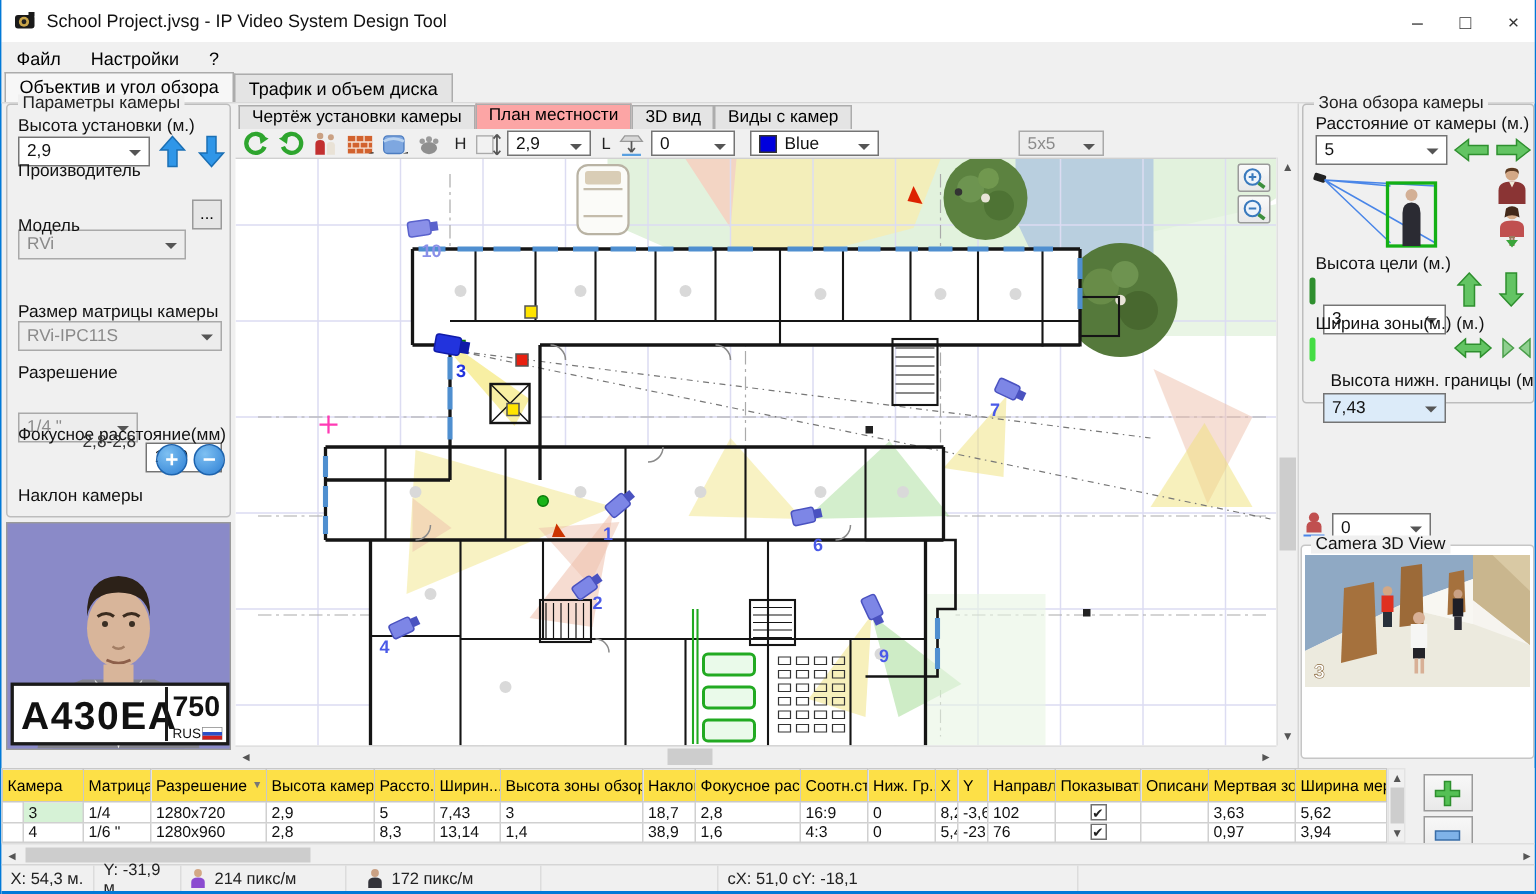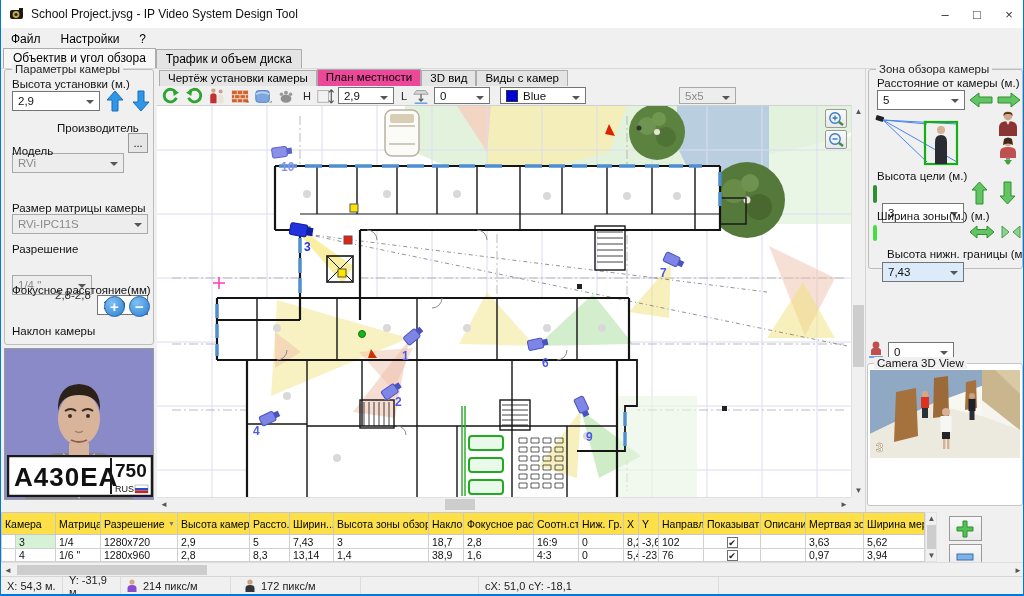--- a/index.html
+++ b/index.html
@@ -27,21 +27,21 @@
   .combo{position:relative;background:#fff;border:1px solid #747474;height:20px;display:flex;align-items:center;padding:0 16px 0 5px;font-size:11.5px;color:#111;}
   .combo:after{content:"";position:absolute;right:5px;top:8px;border:4px solid transparent;border-top-color:#555;}
   .combo.dis{background:#ededed;color:#8a8a8a;border-color:#a9a9a9;}
   .combo.blue{background:#dcebf9;}
   .field{background:#dcebf9;border:1px solid #a9c4dd;height:19px;display:flex;align-items:center;padding:0 5px;font-size:11.5px;color:#93a3b5;}
   .btn{background:#e6e6e6;border:1px solid #9a9a9a;display:flex;align-items:center;justify-content:center;font-size:11px;}
   .circbtn{width:21px;height:21px;border-radius:50%;background:radial-gradient(circle at 35% 30%,#7ec0f2,#2d7fd4);color:#fff;font-weight:bold;font-size:15px;display:flex;align-items:center;justify-content:center;border:1px solid #1d63ad;}
   
   .ptabs{left:156px;top:69px;width:708px;height:17px;display:flex;align-items:flex-end;background:#f0f0f0;}
   .ptab{font-size:11.5px;padding:1px 8px;border:1px solid #acacac;border-bottom:none;background:#e4e4e4;height:16px;white-space:nowrap;}
-  .ptab.active{background:#ec4899;height:17px;}
+  .ptab.active{background:#fca5a5;height:17px;}
   .toolbar{left:156px;top:86px;width:708px;height:19px;background:#f0f0f0;display:flex;align-items:center;gap:3px;padding-left:4px;}
   .ticon{width:20px;height:18px;position:relative;display:flex;align-items:center;justify-content:center;}
   .tsep{width:4px;}
   .tlabel{font-size:11px;color:#222;margin:0 1px 0 4px;}
   .tcombo{height:17px;}
   .planwrap{left:156px;top:105px;width:694px;height:392px;background:#fff;overflow:hidden;border-top:1px solid #d0d0d0;}
   .vscroll{left:850px;top:105px;width:13px;height:392px;background:#f0f0f0;border-left:1px solid #e0e0e0;}
   .hscroll{left:156px;top:497px;width:694px;height:13px;background:#f0f0f0;border-top:1px solid #e0e0e0;}
   .thumb{background:#cdcdcd;position:absolute;}
   .scrarr{position:absolute;font-size:8px;color:#555;width:13px;text-align:center;}
@@ -100,21 +100,21 @@
     <div class="grp" style="left:3px;top:0;width:150px;height:276px;">
       <span class="leg">Параметры камеры</span>
       <div class="abs lbl" style="left:7px;top:8px;">Высота установки (м.)</div>
       <div class="abs combo" style="left:7px;top:21px;width:88px;">2,9</div>
       <svg class="abs" style="left:100px;top:20px;" width="20" height="22" viewBox="0 0 20 22">
           <path d="M10 1 L18 10 H13 V21 H7 V10 H2 Z" fill="#2f96e8" stroke="#1b6fb4"></path>
         </svg>
       <svg class="abs" style="left:126px;top:20px;" width="20" height="22" viewBox="0 0 20 22">
           <path d="M10 21 L2 12 H7 V1 H13 V12 H18 Z" fill="#2f96e8" stroke="#1b6fb4"></path>
         </svg>
-      <div class="abs lbl" style="left:7px;top:52px;margin-left:45px;">Производитель</div>
+      <div class="abs lbl" style="left:7px;top:38px;">Производитель</div>
       <div class="abs combo dis" style="left:7px;top:63px;width:112px;">RVi</div>
       <div class="abs btn" style="left:123px;top:63px;width:20px;height:20px;">...</div>
       <div class="abs lbl" style="left:7px;top:75px;">Модель</div>
       <div class="abs combo dis" style="left:7px;top:104px;width:136px;">RVi-IPC11S</div>
       <div class="abs lbl" style="left:7px;top:132px;">Размер матрицы камеры</div>
       <div class="abs combo dis" style="left:7px;top:145px;width:80px;">1/4 "</div>
       <div class="abs combo" style="left:92px;top:145px;width:51px;">16:9</div>
       <div class="abs lbl" style="left:7px;top:173px;">Разрешение</div>
       <div class="abs combo" style="left:7px;top:186px;width:136px;">1280x720</div>
       <div class="abs lbl" style="left:7px;top:214px;">Фокусное расстояние(мм)</div>

